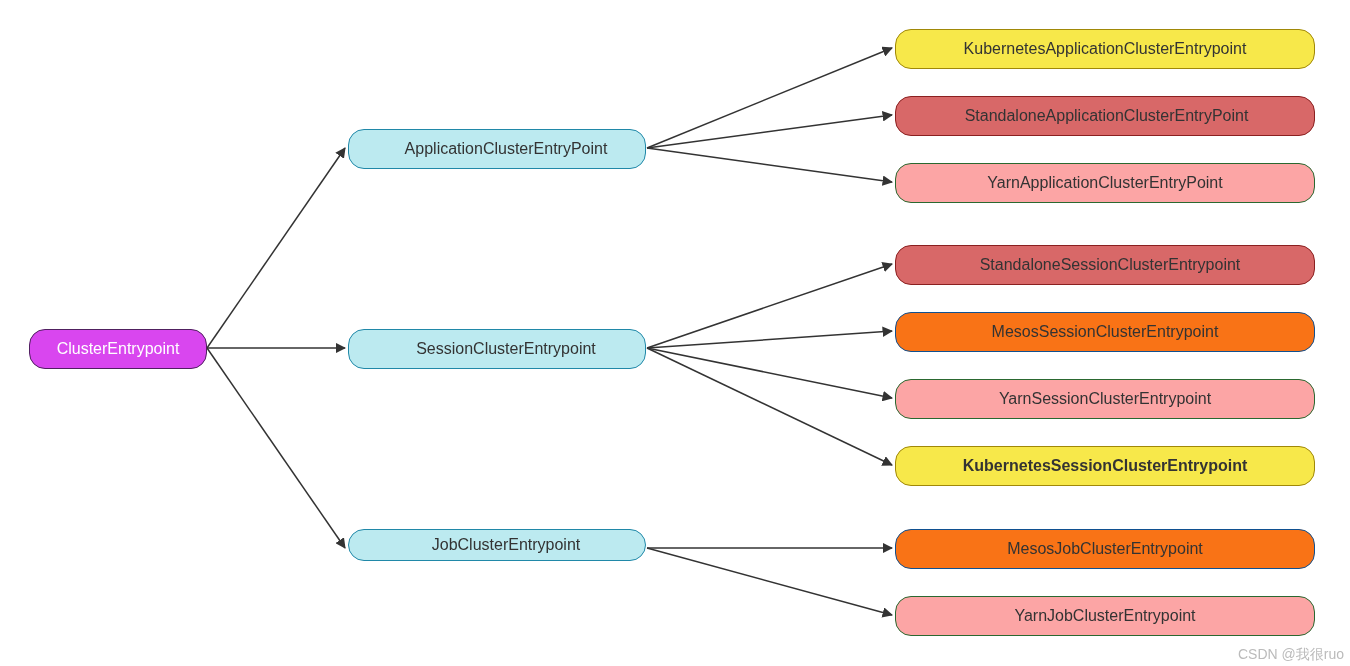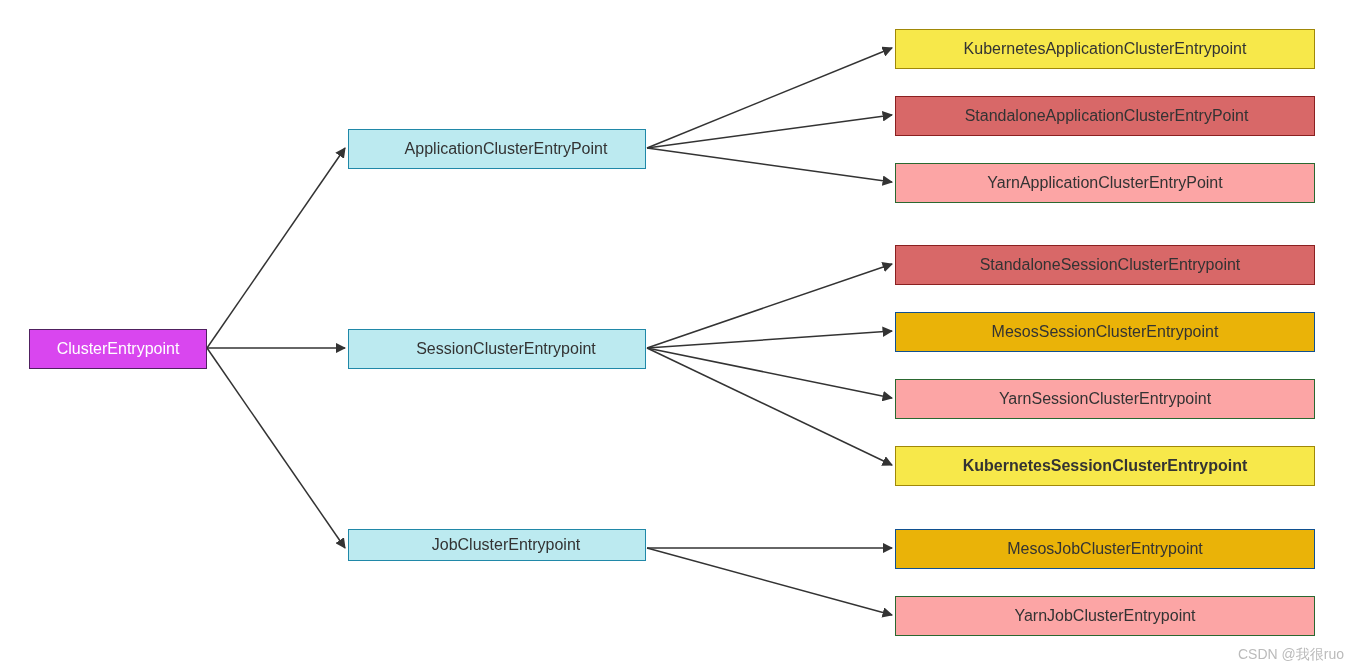--- a/index.html
+++ b/index.html
@@ -8,34 +8,34 @@
       height: 666px;
       background: #ffffff;
       font-family: "Microsoft YaHei", "Segoe UI", Arial, sans-serif;
       font-size: 16px;
       position: relative;
       overflow: hidden;
     }
     .node {
       position: absolute;
       border: 1.5px solid;
-      border-radius: 0;
+      border-radius: 16px;
       display: flex;
       align-items: center;
       justify-content: center;
       text-align: center;
       padding: 8px 14px;
       white-space: nowrap;
     }
     .purple { background: #d946ef; border-color: #502060; color: #fff; }
     .cyan   { background: #bceaf0; border-color: #2088a8; color: #333; padding-left: 32px; }
     .yellow { background: #f7e84a; border-color: #a08808; color: #333; }
     .red    { background: #d86868; border-color: #8a2020; color: #333; }
     .green  { background: #fca5a5; border-color: #2a6830; color: #333; }
-    .blue   { background: #eab308; border-color: #105090; color: #333; }
+    .blue   { background: #f97316; border-color: #105090; color: #333; }
     svg.edges {
       position: absolute;
       top: 0; left: 0;
       width: 1350px; height: 666px;
       pointer-events: none;
     }
     .watermark {
       position: absolute;
       right: 6px;
       bottom: 2px;

